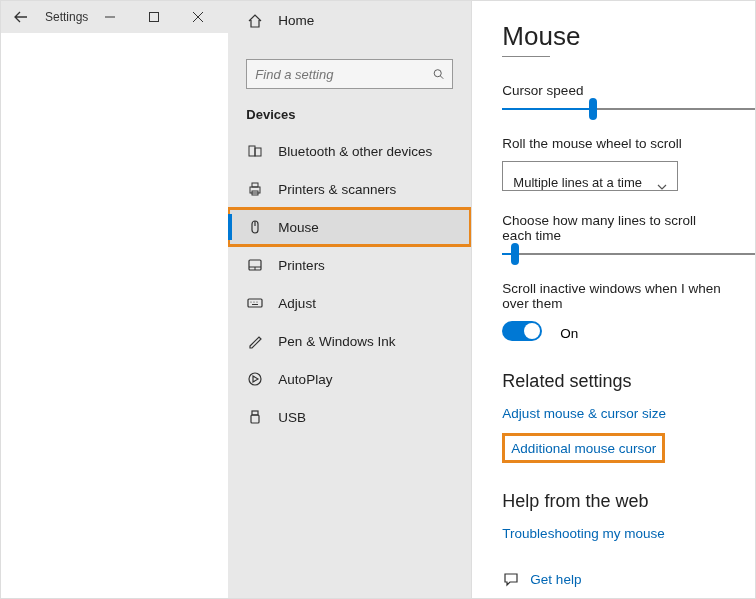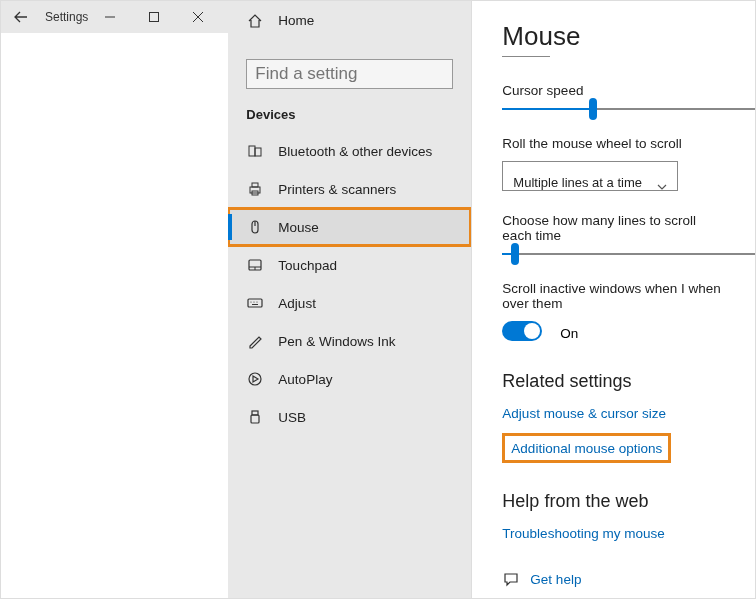--- a/index.html
+++ b/index.html
@@ -10,21 +10,21 @@
 .titlebar-title { font-size: 12px; color: #333; }
 .wincontrols { margin-left: auto; display: flex; gap: 0; }
 .winbtn { width: 44px; height: 32px; display: flex; align-items: center; justify-content: center; cursor: pointer; }
 .body { flex: 1; display: flex; overflow: hidden; }
 .sidebar { width: 244px; background: #e8e8e8; padding: 12px 0; overflow-y: auto; border-right: 1px solid #ddd; }
 .home-row { display: flex; align-items: flex-start; height: 38px; padding: 0 18px; cursor: pointer; gap: 14px; }
 .home-row .icon { width: 18px; display: flex; justify-content: center; }
 .home-row span.label { font-size: 13.5px; color: #222; }
 .search-wrap { padding: 8px 18px 12px; }
 .search-box { width: 100%; height: 30px; border: 1px solid #999; background: #f5f5f5; display: flex; align-items: center; padding: 0 8px; }
-.search-box input { flex: 1; border: none; outline: none; background: transparent; font-size: 17px; color: #333; }
+.search-box input { flex: 1; border: none; outline: none; background: transparent; font-size: 13px; color: #333; font-style: italic; }
 .category-label { font-size: 13px; font-weight: 600; padding: 6px 18px 10px; color: #222; }
 .nav-item { display: flex; align-items: center; height: 38px; padding: 0 18px; cursor: pointer; gap: 14px; position: relative; }
 .nav-item .icon { width: 18px; display: flex; justify-content: center; }
 .nav-item .label { font-size: 13.5px; color: #222; }
 .nav-item.active { background: #dcdcdc; }
 .nav-item.active::before { content: ""; position: absolute; left: 0; top: 6px; bottom: 6px; width: 4px; background: #0078d4; }
 .highlight-orange { outline: 3px solid #e8861c; outline-offset: -2px; }
 .content { flex: 1; padding: 20px 30px; overflow-y: auto; background: #fff; }
 .page-title { font-size: 26px; font-weight: 400; color: #222; margin-bottom: 4px; }
 .title-underline { width: 48px; height: 1px; background: #888; margin-bottom: 26px; }
@@ -125,21 +125,21 @@
         <span class="label">Mouse</span>
       </div>
       <div class="nav-item">
         <span class="icon">
             <svg width="16" height="16" viewBox="0 0 16 16">
               <rect x="2" y="3" width="12" height="10" rx="1" stroke="#333" fill="none" stroke-width="1.2"></rect>
               <line x1="2" y1="10" x2="14" y2="10" stroke="#333" stroke-width="1"></line>
               <line x1="8" y1="10" x2="8" y2="13" stroke="#333" stroke-width="1"></line>
             </svg>
           </span>
-        <span class="label">Touchpad</span>
+        <span class="label">Printers</span>
       </div>
       <div class="nav-item">
         <span class="icon">
             <svg width="16" height="16" viewBox="0 0 16 16">
               <rect x="1" y="4" width="14" height="8" rx="1" stroke="#333" fill="none" stroke-width="1.2"></rect>
               <circle cx="4" cy="7" r="0.6" fill="#333"></circle>
               <circle cx="7" cy="7" r="0.6" fill="#333"></circle>
               <circle cx="10" cy="7" r="0.6" fill="#333"></circle>
               <line x1="5" y1="9.5" x2="11" y2="9.5" stroke="#333" stroke-width="1"></line>
             </svg>
@@ -197,21 +197,21 @@
       </div>
 
       <div class="setting-label">Scroll inactive windows when I when over them</div>
       <div class="toggle-row">
         <div class="toggle"></div>
         <span style="font-size:13.5px;">On</span>
       </div>
 
       <div class="section-heading">Related settings</div>
       <div><span class="link">Adjust mouse &amp; cursor size</span></div>
-      <div><span class="link-hl"><span class="link" style="margin:0;">Additional mouse options</span></span></div>
+      <div><span class="link-hl"><span class="link" style="margin:0;">Additional mouse cursor</span></span></div>
 
       <div class="section-heading" style="margin-top:14px;">Help from the web</div>
       <div><span class="link">Troubleshooting my mouse</span></div>
 
       <div class="footer-links">
         <div class="footer-link-row">
           <span class="ficon">
               <svg width="16" height="16" viewBox="0 0 16 16">
                 <path d="M2 3 h12 v8 h-7 l-3 3 v-3 h-2 z" stroke="#333" fill="none" stroke-width="1.2"></path>
               </svg>

